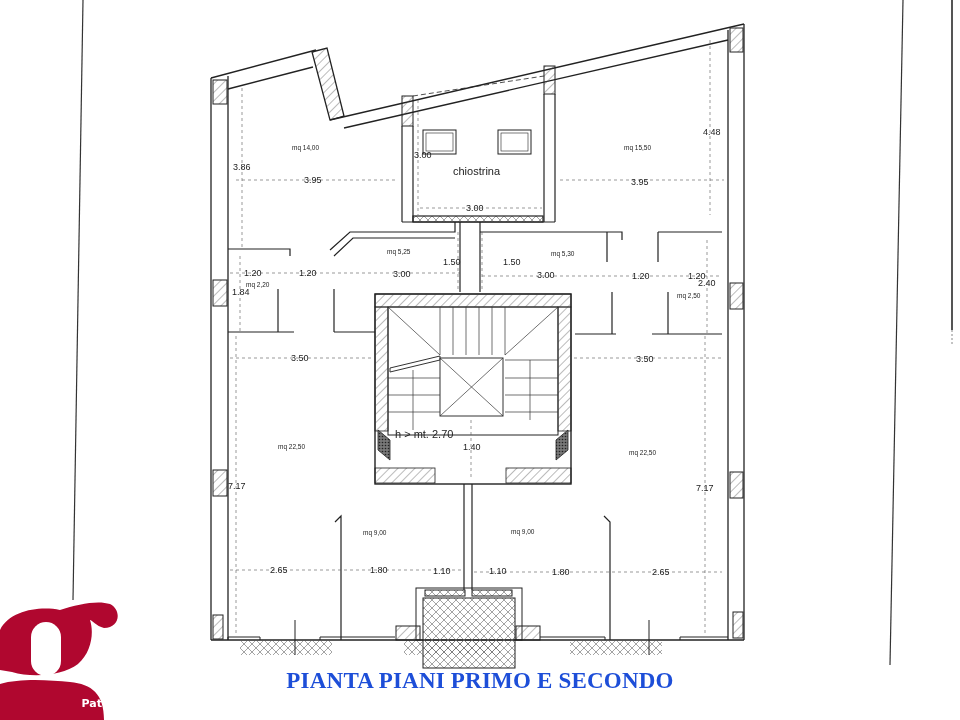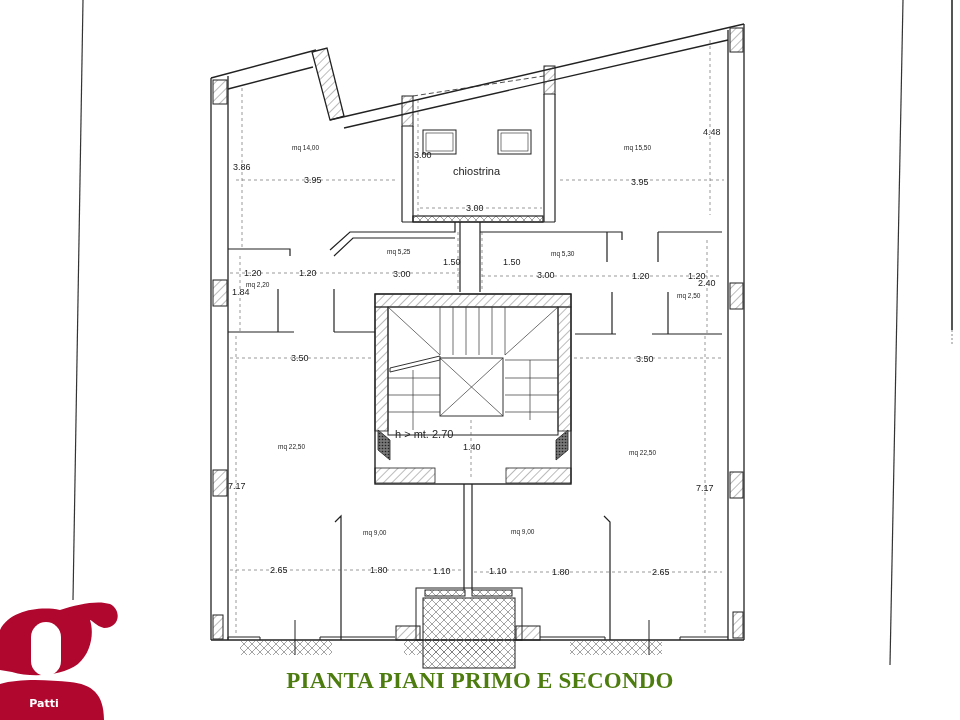--- a/index.html
+++ b/index.html
@@ -4,27 +4,27 @@
   <style>
     html, body { margin: 0; padding: 0; background: #ffffff; }
     body { width: 960px; height: 720px; position: relative; overflow: hidden; font-family: "Liberation Sans", sans-serif; }
     #plan { position: absolute; left: 0; top: 0; width: 960px; height: 720px; }
     .lbl { font-family: "Liberation Sans", sans-serif; fill: #222; }
     .dim { font-size: 9px; }
     .area { font-size: 6.5px; }
     .room { font-size: 11px; }
     .title {
       position: absolute; left: 0; width: 960px; top: 668px; text-align: center;
-      font-family: "Liberation Serif", serif; font-weight: bold; font-size: 23px; color: #4d7c0f;
+      font-family: "Liberation Serif", serif; font-weight: bold; font-size: 23px; color: #1d4ed8;
       letter-spacing: 0.2px;
     }
     .logo { position: absolute; left: 0; top: 598px; width: 120px; height: 122px; }
     .logo-text {
-      position: absolute; left: 0; top: 697px; width: 88px; text-align: center;
-      font-family: "DejaVu Sans", sans-serif; font-weight: bold; font-size: 11px; color: #ffffff;
+      position: absolute; left: 0; top: 697px; width: 88px; text-align: right;
+      font-family: "DejaVu Sans", sans-serif; font-weight: bold; font-size: 11px; color: #ffffff; padding-left: 23px;
     }
   </style>
 </head>
 <body>
 
 <svg id="plan" viewBox="0 0 960 720" xmlns="http://www.w3.org/2000/svg">
   <defs>
     <pattern id="hatch" patternUnits="userSpaceOnUse" width="6" height="6" patternTransform="rotate(45)">
       <line x1="0" y1="0" x2="0" y2="6" stroke="#555" stroke-width="0.8"></line>
     </pattern>

